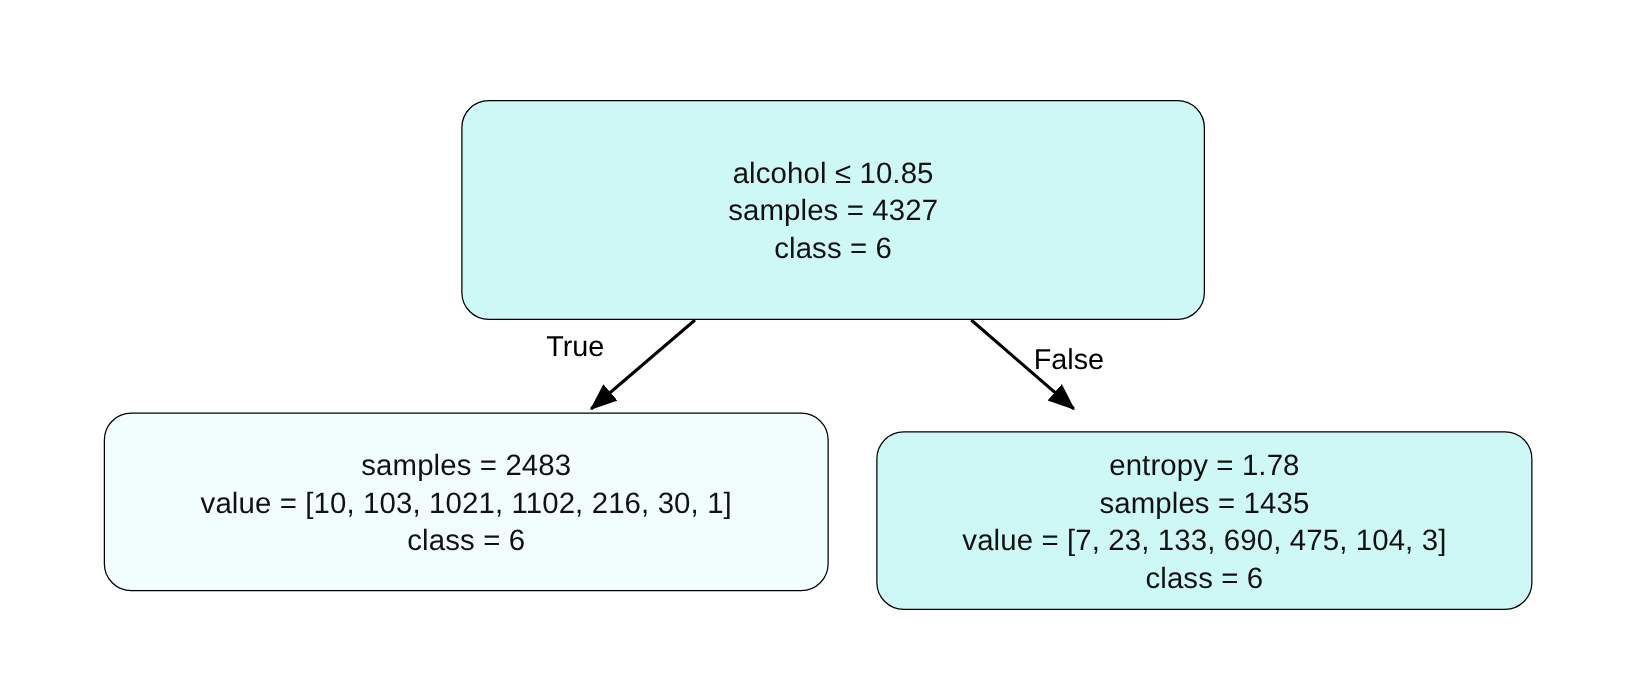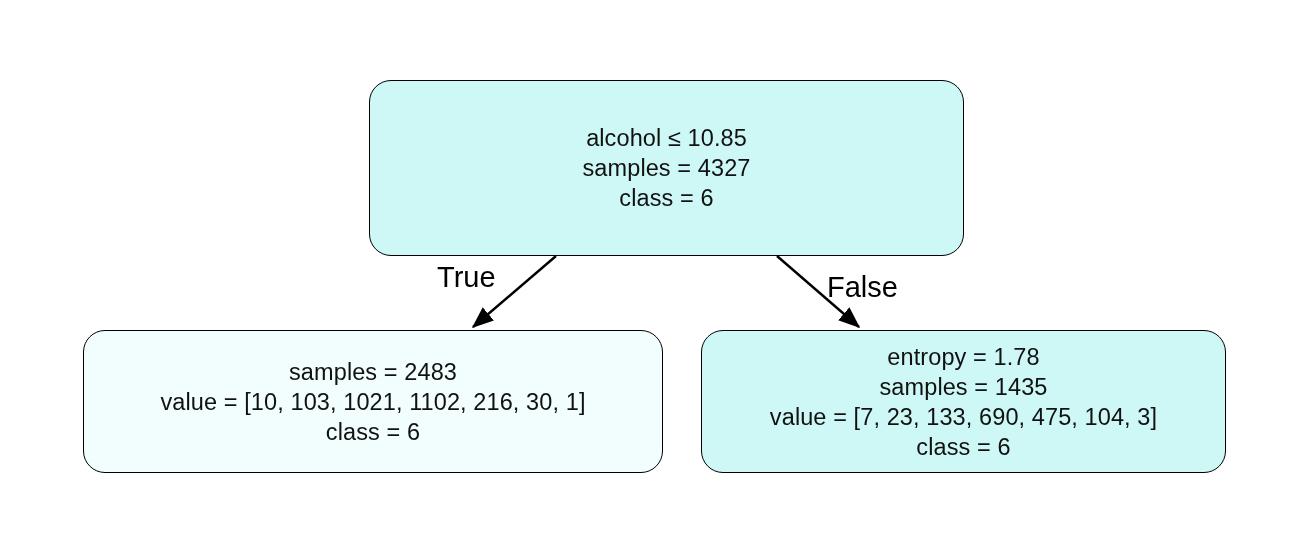--- a/index.html
+++ b/index.html
@@ -55,21 +55,21 @@
     height: 143px;
   }
   #node-right {
     left: 701px;
     top: 330px;
     width: 525px;
     height: 143px;
   }
   .edge-label {
     position: absolute;
-    font-size: 29px;
+    font-size: 23px;
     line-height: 28px;
     color: #000000;
     white-space: pre;
   }
   #edge-label-true {
     left: 437px;
     top: 263px;
   }
   #edge-label-false {
     left: 827px;
@@ -99,20 +99,20 @@
     <div class="node-line">samples = 4327</div>
     <div class="node-line">class = 6</div>
   </div>
 
   <div class="node" id="node-left" style="background: rgb(242, 253, 254);">
     <div class="node-line">samples = 2483</div>
     <div class="node-line">value = [10, 103, 1021, 1102, 216, 30, 1]</div>
     <div class="node-line">class = 6</div>
   </div>
 
-  <div class="node" id="node-right" style="background: rgb(205, 248, 246);">
+  <div class="node" id="node-right" style="background: rgb(205, 248, 246); margin-top: 15px;">
     <div class="node-line">entropy = 1.78</div>
     <div class="node-line">samples = 1435</div>
     <div class="node-line">value = [7, 23, 133, 690, 475, 104, 3]</div>
     <div class="node-line">class = 6</div>
   </div>
 
 </div>
 
 </body></html>

